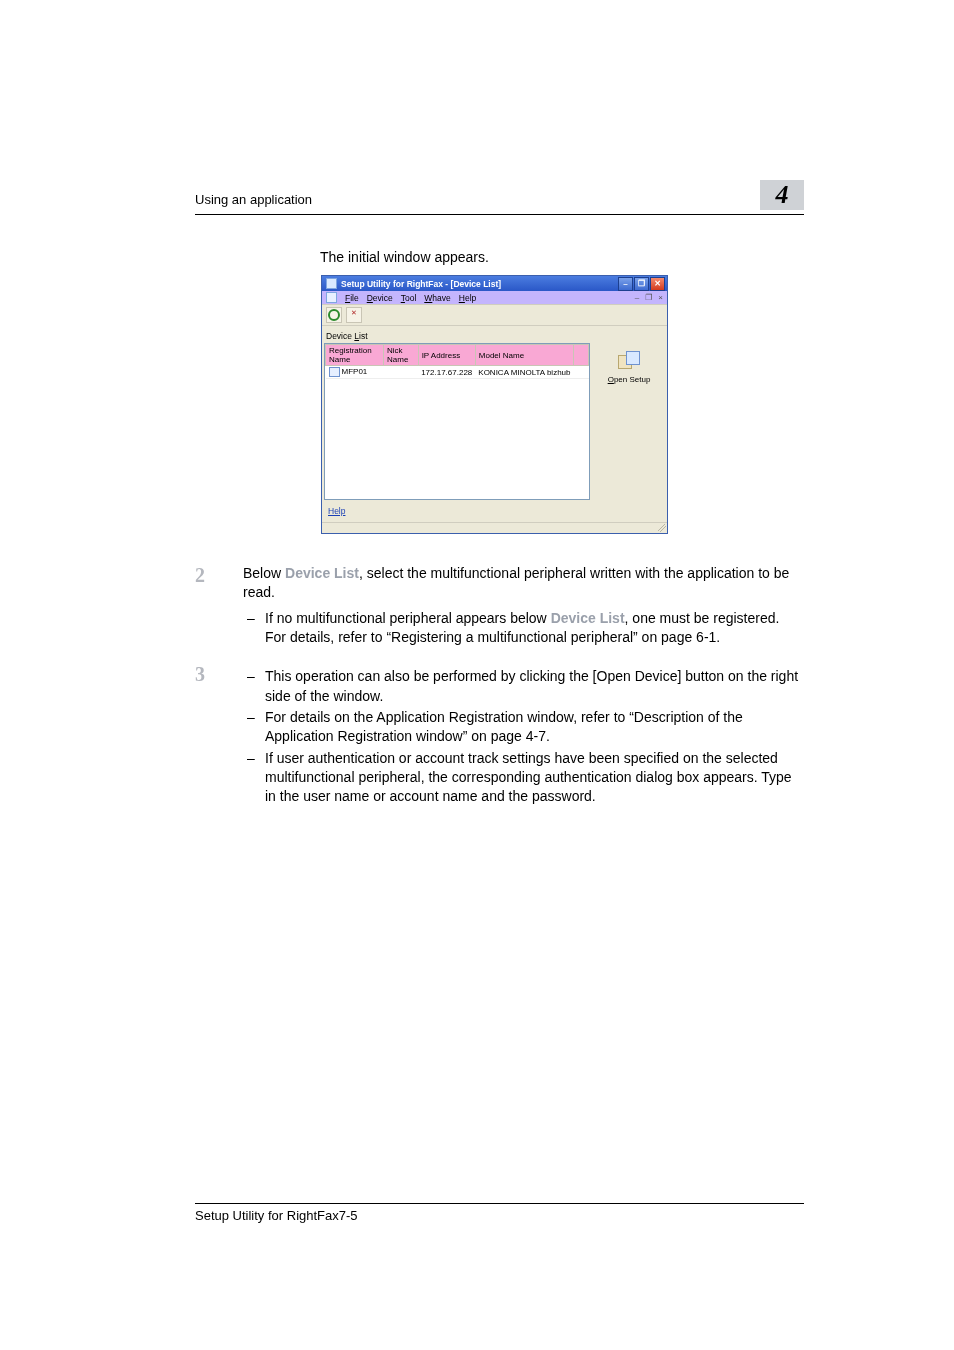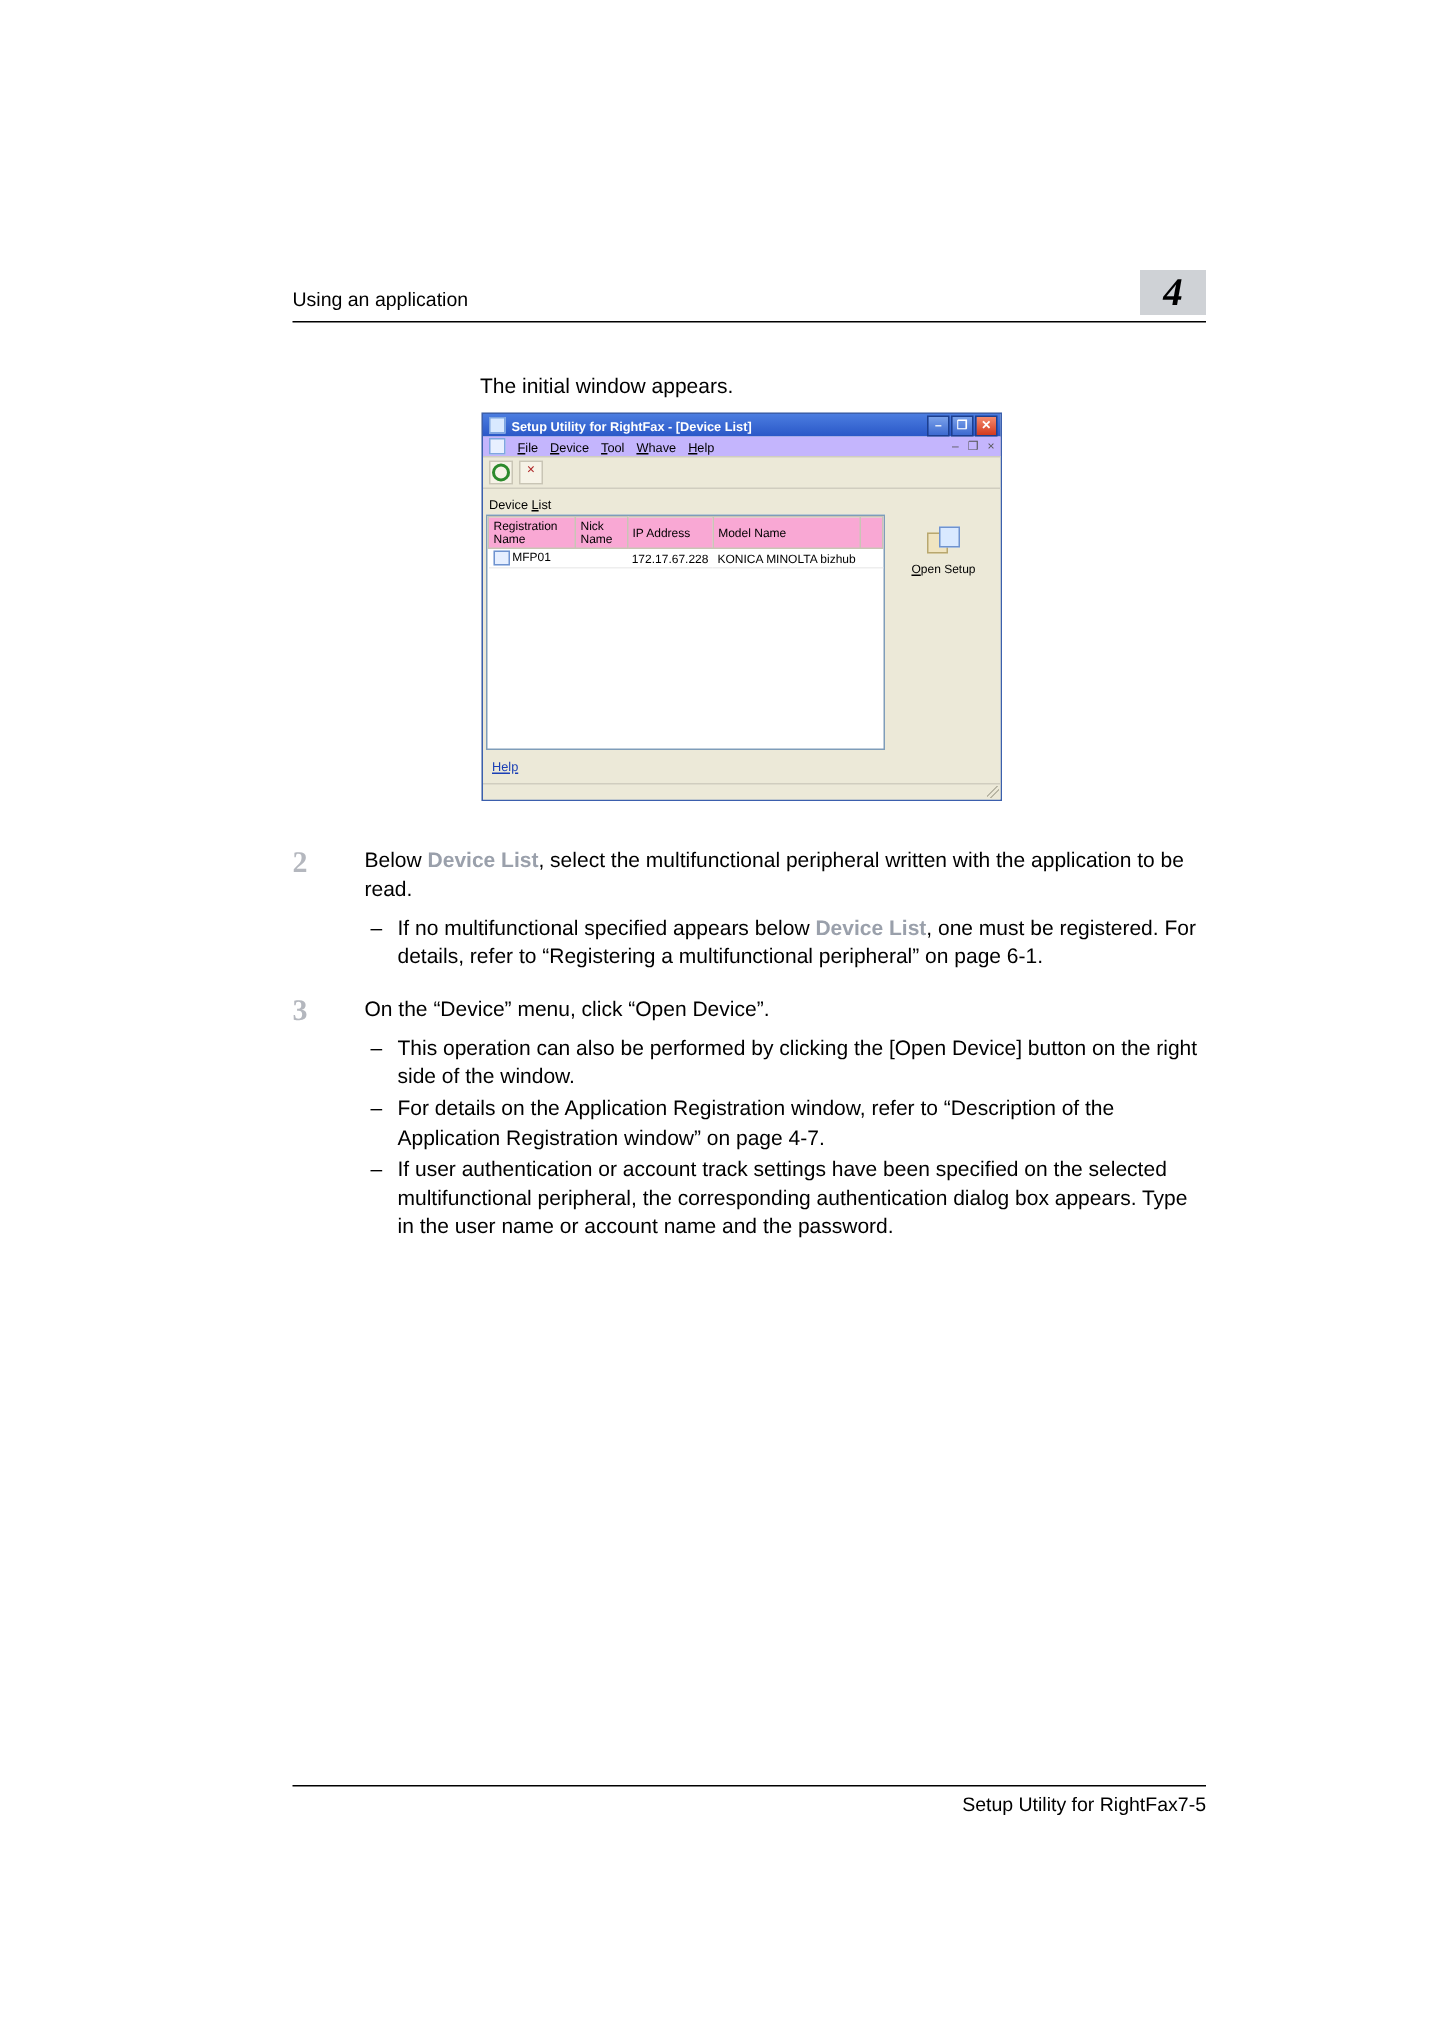--- a/index.html
+++ b/index.html
@@ -224,25 +224,25 @@
     position: absolute;
     left: 4px;
     top: 0;
   }
 
   
   .page-footer {
     position: absolute;
     left: 195px;
     right: 150px;
-    bottom: 77px;
+    bottom: 64px;
     border-top: 1px solid #000;
     padding-top: 4px;
     display: flex;
-    justify-content: flex-end;
+    justify-content: flex-start;
     font-size: 13px;
   }
 </style>
 </head>
 <body>
 
 <div class="page">
 
   <div class="page-header">
     <div class="page-header-left">Using an application</div>
@@ -332,30 +332,29 @@
   <div class="steps">
 
     <div class="step">
       <div class="step-num">2</div>
       <div class="step-body">
         <p>
           <span>Below </span><span class="ui-ref">Device List</span><span>, select the multifunctional peripheral written with the application to be read.</span>
         </p>
         <ul class="sub-list">
           <li>
-            <span>If no multifunctional specified appears below </span><span class="ui-ref">Device List</span><span>, one must be registered. For details, refer to “Registering a multifunctional peripheral” on page 6-1.</span>
+            <span>If no multifunctional peripheral appears below </span><span class="ui-ref">Device List</span><span>, one must be registered. For details, refer to “Registering a multifunctional peripheral” on page 6-1.</span>
           </li>
         </ul>
       </div>
     </div>
 
     <div class="step">
       <div class="step-num">3</div>
       <div class="step-body">
-        <p>On the “Device” menu, click “Open Device”.</p>
         <ul class="sub-list">
           <li>This operation can also be performed by clicking the [Open Device] button on the right side of the window.</li>
           <li>For details on the Application Registration window, refer to “Description of the Application Registration window” on page 4-7.</li>
           <li>If user authentication or account track settings have been specified on the selected multifunctional peripheral, the corresponding authentication dialog box appears. Type in the user name or account name and the password.</li>
         </ul>
       </div>
     </div>
 
   </div>
 

